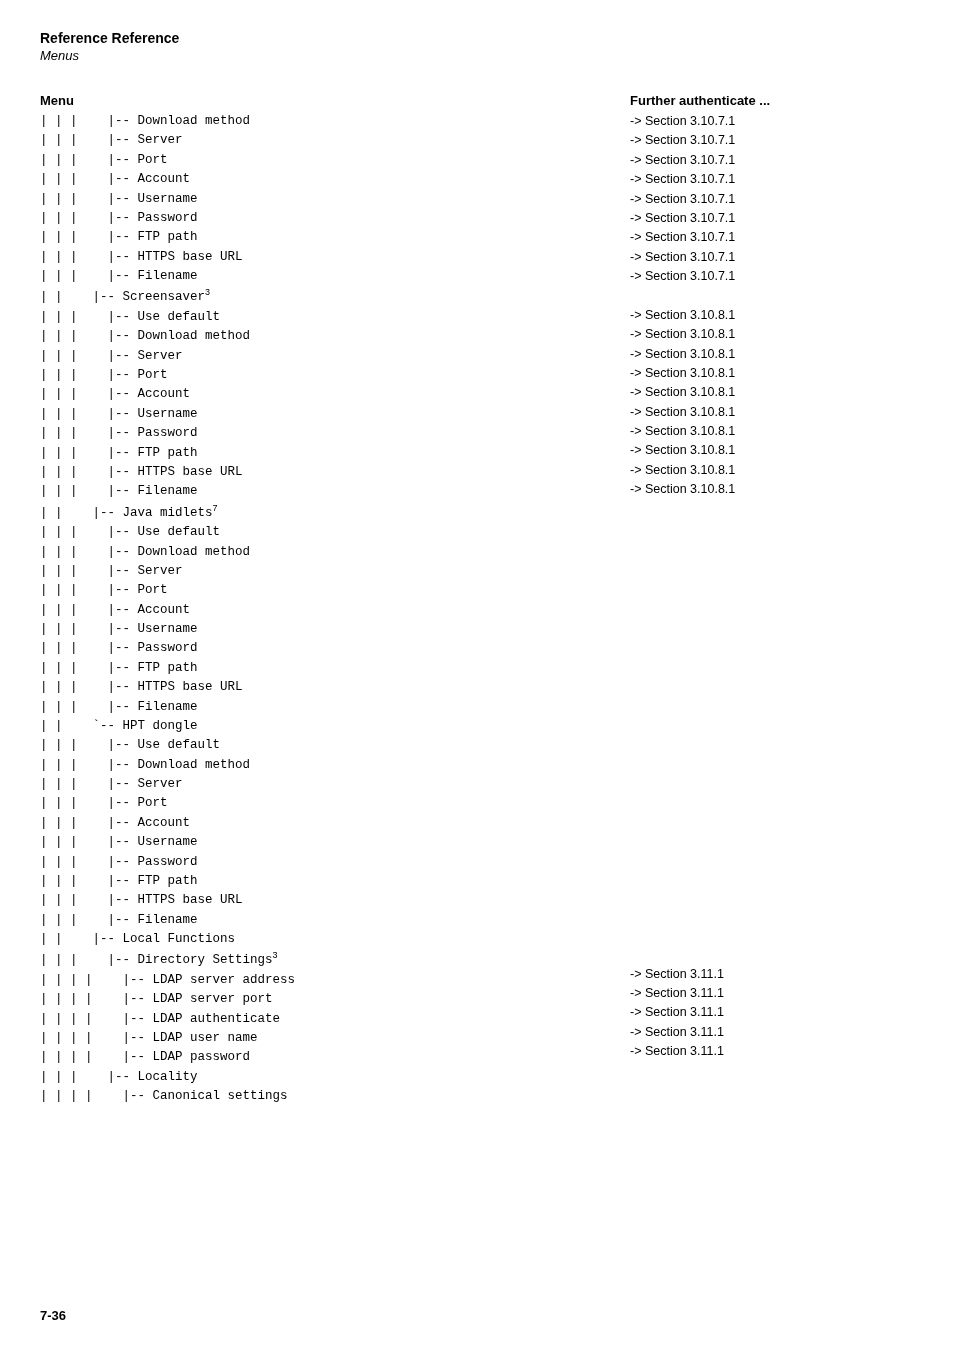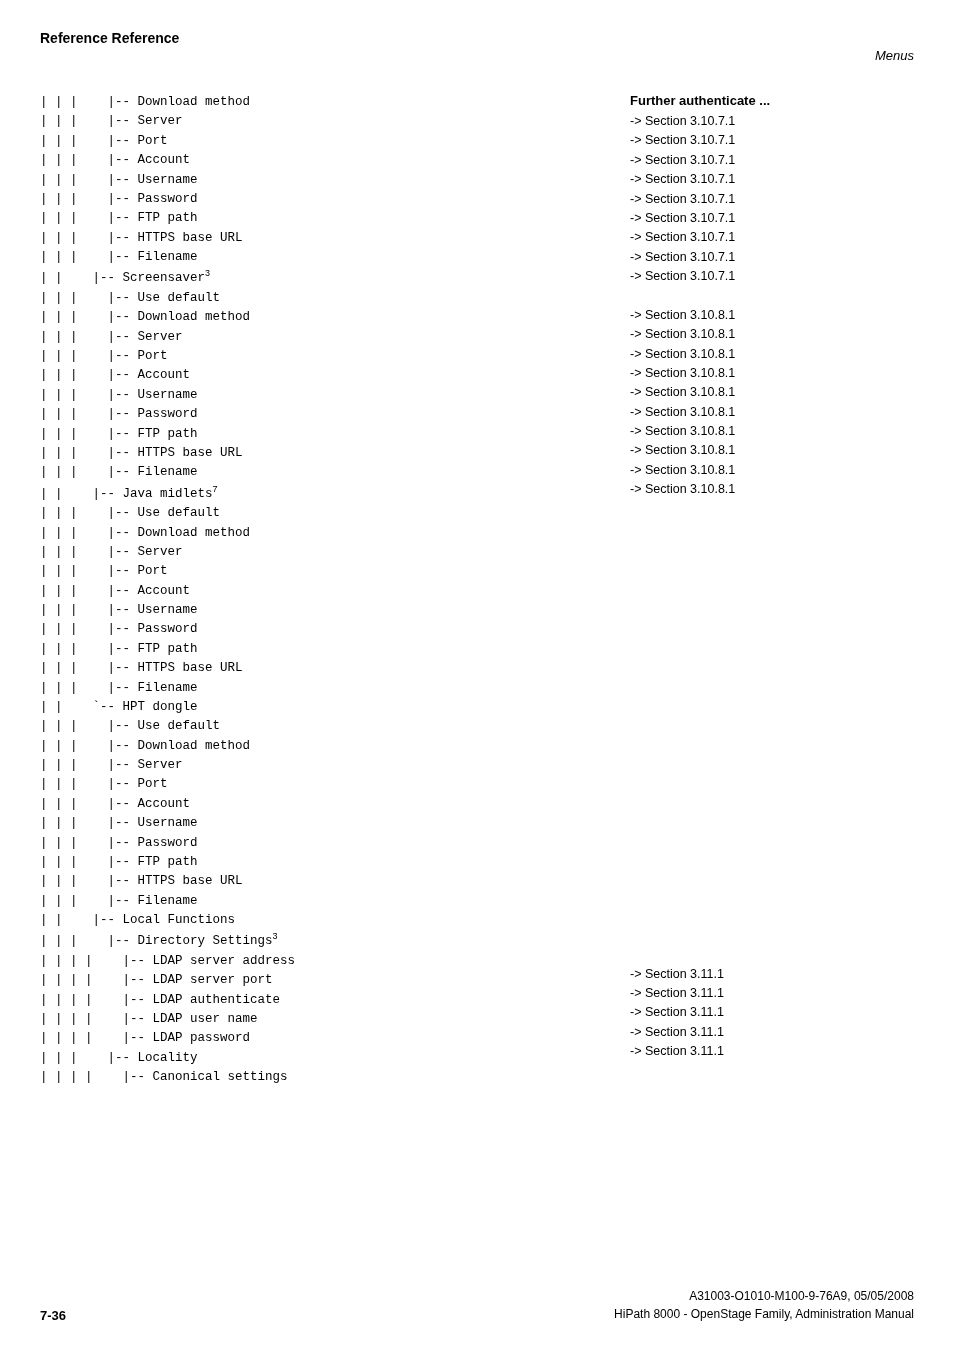--- a/index.html
+++ b/index.html
@@ -14,21 +14,20 @@
     }
     .header-title {
       font-weight: bold;
       font-size: 14px;
       margin-bottom: 2px;
     }
     .header-subtitle {
       font-style: italic;
       font-size: 13px;
       margin-bottom: 30px;
-      text-align: right;
     }
     .content-area {
       display: flex;
       flex-direction: row;
       width: 100%;
     }
     .menu-col {
       flex: 0 0 580px;
       min-width: 580px;
     }
@@ -84,20 +83,21 @@
 </head>
 <body>
 
 <div>
   <div class="header-title">Reference Reference</div>
   <div class="header-subtitle">Menus</div>
 </div>
 
 <div class="content-area">
   <div class="menu-col">
+    <div class="col-header menu-label">Menu</div>
     <div class="tree-line" id="menu-tree-container"><div style="font-family: &quot;Courier New&quot;, Courier, monospace; font-size: 12.5px; line-height: 1.55; white-space: pre;"><span style="font-family: &quot;Courier New&quot;, Courier, monospace;">| | |    |-- Download method</span></div><div style="font-family: &quot;Courier New&quot;, Courier, monospace; font-size: 12.5px; line-height: 1.55; white-space: pre;"><span style="font-family: &quot;Courier New&quot;, Courier, monospace;">| | |    |-- Server</span></div><div style="font-family: &quot;Courier New&quot;, Courier, monospace; font-size: 12.5px; line-height: 1.55; white-space: pre;"><span style="font-family: &quot;Courier New&quot;, Courier, monospace;">| | |    |-- Port</span></div><div style="font-family: &quot;Courier New&quot;, Courier, monospace; font-size: 12.5px; line-height: 1.55; white-space: pre;"><span style="font-family: &quot;Courier New&quot;, Courier, monospace;">| | |    |-- Account</span></div><div style="font-family: &quot;Courier New&quot;, Courier, monospace; font-size: 12.5px; line-height: 1.55; white-space: pre;"><span style="font-family: &quot;Courier New&quot;, Courier, monospace;">| | |    |-- Username</span></div><div style="font-family: &quot;Courier New&quot;, Courier, monospace; font-size: 12.5px; line-height: 1.55; white-space: pre;"><span style="font-family: &quot;Courier New&quot;, Courier, monospace;">| | |    |-- Password</span></div><div style="font-family: &quot;Courier New&quot;, Courier, monospace; font-size: 12.5px; line-height: 1.55; white-space: pre;"><span style="font-family: &quot;Courier New&quot;, Courier, monospace;">| | |    |-- FTP path</span></div><div style="font-family: &quot;Courier New&quot;, Courier, monospace; font-size: 12.5px; line-height: 1.55; white-space: pre;"><span style="font-family: &quot;Courier New&quot;, Courier, monospace;">| | |    |-- HTTPS base URL</span></div><div style="font-family: &quot;Courier New&quot;, Courier, monospace; font-size: 12.5px; line-height: 1.55; white-space: pre;"><span style="font-family: &quot;Courier New&quot;, Courier, monospace;">| | |    |-- Filename</span></div><div style="font-family: &quot;Courier New&quot;, Courier, monospace; font-size: 12.5px; line-height: 1.55; white-space: pre;"><span style="font-family: &quot;Courier New&quot;, Courier, monospace;">| |    |-- Screensaver</span><sup style="font-family: Arial, sans-serif;">3</sup></div><div style="font-family: &quot;Courier New&quot;, Courier, monospace; font-size: 12.5px; line-height: 1.55; white-space: pre;"><span style="font-family: &quot;Courier New&quot;, Courier, monospace;">| | |    |-- Use default</span></div><div style="font-family: &quot;Courier New&quot;, Courier, monospace; font-size: 12.5px; line-height: 1.55; white-space: pre;"><span style="font-family: &quot;Courier New&quot;, Courier, monospace;">| | |    |-- Download method</span></div><div style="font-family: &quot;Courier New&quot;, Courier, monospace; font-size: 12.5px; line-height: 1.55; white-space: pre;"><span style="font-family: &quot;Courier New&quot;, Courier, monospace;">| | |    |-- Server</span></div><div style="font-family: &quot;Courier New&quot;, Courier, monospace; font-size: 12.5px; line-height: 1.55; white-space: pre;"><span style="font-family: &quot;Courier New&quot;, Courier, monospace;">| | |    |-- Port</span></div><div style="font-family: &quot;Courier New&quot;, Courier, monospace; font-size: 12.5px; line-height: 1.55; white-space: pre;"><span style="font-family: &quot;Courier New&quot;, Courier, monospace;">| | |    |-- Account</span></div><div style="font-family: &quot;Courier New&quot;, Courier, monospace; font-size: 12.5px; line-height: 1.55; white-space: pre;"><span style="font-family: &quot;Courier New&quot;, Courier, monospace;">| | |    |-- Username</span></div><div style="font-family: &quot;Courier New&quot;, Courier, monospace; font-size: 12.5px; line-height: 1.55; white-space: pre;"><span style="font-family: &quot;Courier New&quot;, Courier, monospace;">| | |    |-- Password</span></div><div style="font-family: &quot;Courier New&quot;, Courier, monospace; font-size: 12.5px; line-height: 1.55; white-space: pre;"><span style="font-family: &quot;Courier New&quot;, Courier, monospace;">| | |    |-- FTP path</span></div><div style="font-family: &quot;Courier New&quot;, Courier, monospace; font-size: 12.5px; line-height: 1.55; white-space: pre;"><span style="font-family: &quot;Courier New&quot;, Courier, monospace;">| | |    |-- HTTPS base URL</span></div><div style="font-family: &quot;Courier New&quot;, Courier, monospace; font-size: 12.5px; line-height: 1.55; white-space: pre;"><span style="font-family: &quot;Courier New&quot;, Courier, monospace;">| | |    |-- Filename</span></div><div style="font-family: &quot;Courier New&quot;, Courier, monospace; font-size: 12.5px; line-height: 1.55; white-space: pre;"><span style="font-family: &quot;Courier New&quot;, Courier, monospace;">| |    |-- Java midlets</span><sup style="font-family: Arial, sans-serif;">7</sup></div><div style="font-family: &quot;Courier New&quot;, Courier, monospace; font-size: 12.5px; line-height: 1.55; white-space: pre;"><span style="font-family: &quot;Courier New&quot;, Courier, monospace;">| | |    |-- Use default</span></div><div style="font-family: &quot;Courier New&quot;, Courier, monospace; font-size: 12.5px; line-height: 1.55; white-space: pre;"><span style="font-family: &quot;Courier New&quot;, Courier, monospace;">| | |    |-- Download method</span></div><div style="font-family: &quot;Courier New&quot;, Courier, monospace; font-size: 12.5px; line-height: 1.55; white-space: pre;"><span style="font-family: &quot;Courier New&quot;, Courier, monospace;">| | |    |-- Server</span></div><div style="font-family: &quot;Courier New&quot;, Courier, monospace; font-size: 12.5px; line-height: 1.55; white-space: pre;"><span style="font-family: &quot;Courier New&quot;, Courier, monospace;">| | |    |-- Port</span></div><div style="font-family: &quot;Courier New&quot;, Courier, monospace; font-size: 12.5px; line-height: 1.55; white-space: pre;"><span style="font-family: &quot;Courier New&quot;, Courier, monospace;">| | |    |-- Account</span></div><div style="font-family: &quot;Courier New&quot;, Courier, monospace; font-size: 12.5px; line-height: 1.55; white-space: pre;"><span style="font-family: &quot;Courier New&quot;, Courier, monospace;">| | |    |-- Username</span></div><div style="font-family: &quot;Courier New&quot;, Courier, monospace; font-size: 12.5px; line-height: 1.55; white-space: pre;"><span style="font-family: &quot;Courier New&quot;, Courier, monospace;">| | |    |-- Password</span></div><div style="font-family: &quot;Courier New&quot;, Courier, monospace; font-size: 12.5px; line-height: 1.55; white-space: pre;"><span style="font-family: &quot;Courier New&quot;, Courier, monospace;">| | |    |-- FTP path</span></div><div style="font-family: &quot;Courier New&quot;, Courier, monospace; font-size: 12.5px; line-height: 1.55; white-space: pre;"><span style="font-family: &quot;Courier New&quot;, Courier, monospace;">| | |    |-- HTTPS base URL</span></div><div style="font-family: &quot;Courier New&quot;, Courier, monospace; font-size: 12.5px; line-height: 1.55; white-space: pre;"><span style="font-family: &quot;Courier New&quot;, Courier, monospace;">| | |    |-- Filename</span></div><div style="font-family: &quot;Courier New&quot;, Courier, monospace; font-size: 12.5px; line-height: 1.55; white-space: pre;"><span style="font-family: &quot;Courier New&quot;, Courier, monospace;">| |    `-- HPT dongle</span></div><div style="font-family: &quot;Courier New&quot;, Courier, monospace; font-size: 12.5px; line-height: 1.55; white-space: pre;"><span style="font-family: &quot;Courier New&quot;, Courier, monospace;">| | |    |-- Use default</span></div><div style="font-family: &quot;Courier New&quot;, Courier, monospace; font-size: 12.5px; line-height: 1.55; white-space: pre;"><span style="font-family: &quot;Courier New&quot;, Courier, monospace;">| | |    |-- Download method</span></div><div style="font-family: &quot;Courier New&quot;, Courier, monospace; font-size: 12.5px; line-height: 1.55; white-space: pre;"><span style="font-family: &quot;Courier New&quot;, Courier, monospace;">| | |    |-- Server</span></div><div style="font-family: &quot;Courier New&quot;, Courier, monospace; font-size: 12.5px; line-height: 1.55; white-space: pre;"><span style="font-family: &quot;Courier New&quot;, Courier, monospace;">| | |    |-- Port</span></div><div style="font-family: &quot;Courier New&quot;, Courier, monospace; font-size: 12.5px; line-height: 1.55; white-space: pre;"><span style="font-family: &quot;Courier New&quot;, Courier, monospace;">| | |    |-- Account</span></div><div style="font-family: &quot;Courier New&quot;, Courier, monospace; font-size: 12.5px; line-height: 1.55; white-space: pre;"><span style="font-family: &quot;Courier New&quot;, Courier, monospace;">| | |    |-- Username</span></div><div style="font-family: &quot;Courier New&quot;, Courier, monospace; font-size: 12.5px; line-height: 1.55; white-space: pre;"><span style="font-family: &quot;Courier New&quot;, Courier, monospace;">| | |    |-- Password</span></div><div style="font-family: &quot;Courier New&quot;, Courier, monospace; font-size: 12.5px; line-height: 1.55; white-space: pre;"><span style="font-family: &quot;Courier New&quot;, Courier, monospace;">| | |    |-- FTP path</span></div><div style="font-family: &quot;Courier New&quot;, Courier, monospace; font-size: 12.5px; line-height: 1.55; white-space: pre;"><span style="font-family: &quot;Courier New&quot;, Courier, monospace;">| | |    |-- HTTPS base URL</span></div><div style="font-family: &quot;Courier New&quot;, Courier, monospace; font-size: 12.5px; line-height: 1.55; white-space: pre;"><span style="font-family: &quot;Courier New&quot;, Courier, monospace;">| | |    |-- Filename</span></div><div style="font-family: &quot;Courier New&quot;, Courier, monospace; font-size: 12.5px; line-height: 1.55; white-space: pre;"><span style="font-family: &quot;Courier New&quot;, Courier, monospace;">| |    |-- Local Functions</span></div><div style="font-family: &quot;Courier New&quot;, Courier, monospace; font-size: 12.5px; line-height: 1.55; white-space: pre;"><span style="font-family: &quot;Courier New&quot;, Courier, monospace;">| | |    |-- Directory Settings</span><sup style="font-family: Arial, sans-serif;">3</sup></div><div style="font-family: &quot;Courier New&quot;, Courier, monospace; font-size: 12.5px; line-height: 1.55; white-space: pre;"><span style="font-family: &quot;Courier New&quot;, Courier, monospace;">| | | |    |-- LDAP server address</span></div><div style="font-family: &quot;Courier New&quot;, Courier, monospace; font-size: 12.5px; line-height: 1.55; white-space: pre;"><span style="font-family: &quot;Courier New&quot;, Courier, monospace;">| | | |    |-- LDAP server port</span></div><div style="font-family: &quot;Courier New&quot;, Courier, monospace; font-size: 12.5px; line-height: 1.55; white-space: pre;"><span style="font-family: &quot;Courier New&quot;, Courier, monospace;">| | | |    |-- LDAP authenticate</span></div><div style="font-family: &quot;Courier New&quot;, Courier, monospace; font-size: 12.5px; line-height: 1.55; white-space: pre;"><span style="font-family: &quot;Courier New&quot;, Courier, monospace;">| | | |    |-- LDAP user name</span></div><div style="font-family: &quot;Courier New&quot;, Courier, monospace; font-size: 12.5px; line-height: 1.55; white-space: pre;"><span style="font-family: &quot;Courier New&quot;, Courier, monospace;">| | | |    |-- LDAP password</span></div><div style="font-family: &quot;Courier New&quot;, Courier, monospace; font-size: 12.5px; line-height: 1.55; white-space: pre;"><span style="font-family: &quot;Courier New&quot;, Courier, monospace;">| | |    |-- Locality</span></div><div style="font-family: &quot;Courier New&quot;, Courier, monospace; font-size: 12.5px; line-height: 1.55; white-space: pre;"><span style="font-family: &quot;Courier New&quot;, Courier, monospace;">| | | |    |-- Canonical settings</span></div></div>
   </div>
   <div class="info-col">
     <div class="col-header">Further authenticate ...</div>
     <div class="info-lines" id="info-lines-container">
         <div style="line-height: 1.55; font-size: 12.5px; font-family: Arial, Helvetica, sans-serif; white-space: nowrap;">-&gt; Section 3.10.7.1</div>
         <div style="line-height: 1.55; font-size: 12.5px; font-family: Arial, Helvetica, sans-serif; white-space: nowrap;">-&gt; Section 3.10.7.1</div>
         <div style="line-height: 1.55; font-size: 12.5px; font-family: Arial, Helvetica, sans-serif; white-space: nowrap;">-&gt; Section 3.10.7.1</div>
         <div style="line-height: 1.55; font-size: 12.5px; font-family: Arial, Helvetica, sans-serif; white-space: nowrap;">-&gt; Section 3.10.7.1</div>
         <div style="line-height: 1.55; font-size: 12.5px; font-family: Arial, Helvetica, sans-serif; white-space: nowrap;">-&gt; Section 3.10.7.1</div>
@@ -146,17 +146,13 @@
         <div style="line-height: 1.55; font-size: 12.5px; font-family: Arial, Helvetica, sans-serif; white-space: nowrap;">-&gt; Section 3.11.1</div>
         <div style="line-height: 1.55; font-size: 12.5px; font-family: Arial, Helvetica, sans-serif; white-space: nowrap;">-&gt; Section 3.11.1</div>
         <div style="line-height: 1.55; font-size: 12.5px; font-family: Arial, Helvetica, sans-serif; white-space: nowrap;">&nbsp;</div>
         <div style="line-height: 1.55; font-size: 12.5px; font-family: Arial, Helvetica, sans-serif; white-space: nowrap;">&nbsp;</div>
       </div>
   </div>
 </div>
 
 <div class="footer">
   <div class="footer-left">7-36</div>
-  <div class="footer-right">
-    <div>A31003-O1010-M100-9-76A9, 05/05/2008</div>
-    <div>HiPath 8000 - OpenStage Family, Administration Manual</div>
-  </div>
 </div>
 
 </body></html>

